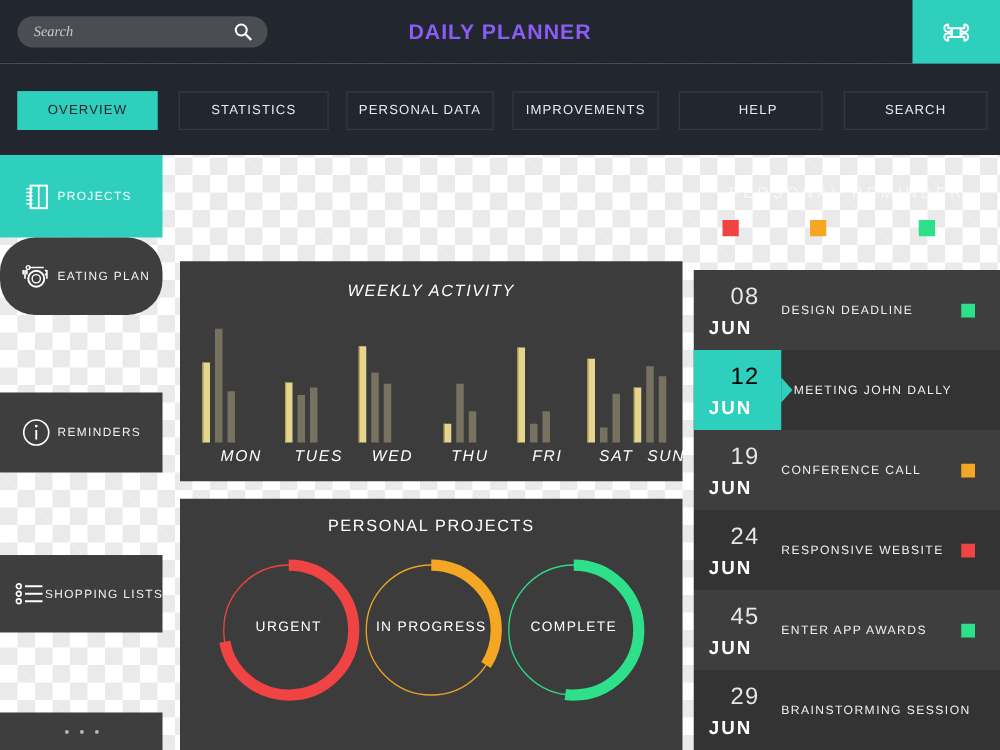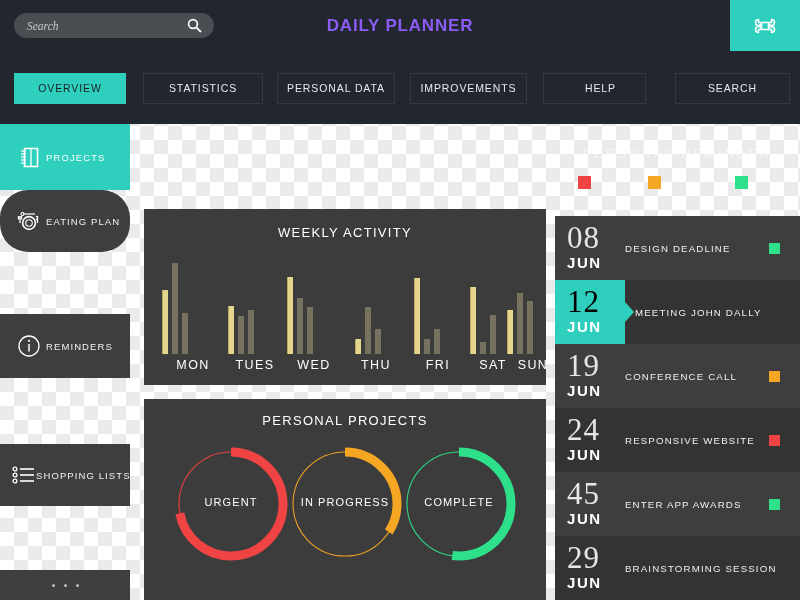--- a/index.html
+++ b/index.html
@@ -151,21 +151,21 @@
     background: #3c3c3c;
   }
   .card-title {
     text-align: center;
     color: #ffffff;
     font-size: 13px;
     letter-spacing: 1.3px;
   }
 
   
-  #weekly { left: 144px; top: 209px; width: 402px; height: 176px; }
+  #weekly { left: 144px; top: 209px; width: 402px; height: 176px; font-style: italic; }
   #weekly .card-title { margin-top: 16px; }
   .bars-area {
     position: absolute;
     left: 18px; top: 54px;
     width: 366px; height: 91px;
   }
   .day-group {
     position: absolute;
     bottom: 0;
     height: 91px;
@@ -249,25 +249,26 @@
   }
   .rem-row.bg-a { background: #3e3e3e; }
   .rem-row.bg-b { background: #333333; }
   .rem-date {
     width: 70px;
     padding-left: 12px;
     flex: none;
   }
   .rem-day {
     color: #e6e6e6;
-    font-size: 31px;
+    font-size: 19px;
     font-weight: 300;
     line-height: 25px;
     letter-spacing: 1px;
-    font-family: Liberation Serif, serif;
+    font-family: Liberation Sans, sans-serif;
+    text-align: center;
   }
   .rem-mon {
     color: #ffffff;
     font-size: 15px;
     font-weight: bold;
     letter-spacing: 1.6px;
     margin-top: 4px;
   }
   .rem-title {
     flex: 1;
@@ -330,21 +331,21 @@
         </svg>
       </span>
     </div>
   </div>
 
   <div class="navbar" id="navbar">
       <div class="tab active" style="left: 14px; width: 112px;"><span>OVERVIEW</span></div>
       <div class="tab" style="left: 143px; width: 120px;"><span>STATISTICS</span></div>
       <div class="tab" style="left: 277px; width: 118px;"><span>PERSONAL DATA</span></div>
       <div class="tab" style="left: 410px; width: 117px;"><span>IMPROVEMENTS</span></div>
-      <div class="tab" style="left: 543px; width: 103px; padding-left: 12px;"><span>HELP</span></div>
+      <div class="tab" style="left: 543px; width: 115px; padding-left: 12px;"><span>HELP</span></div>
       <div class="tab" style="left: 675px; width: 115px;"><span>SEARCH</span></div>
     </div>
 
   <div class="sidebar" id="sidebar">
     <div class="side-dots">
       <i></i>
       <i></i>
       <i></i>
     </div>
   <div class="side-item active" style="top: 0px; height: 66px;">

